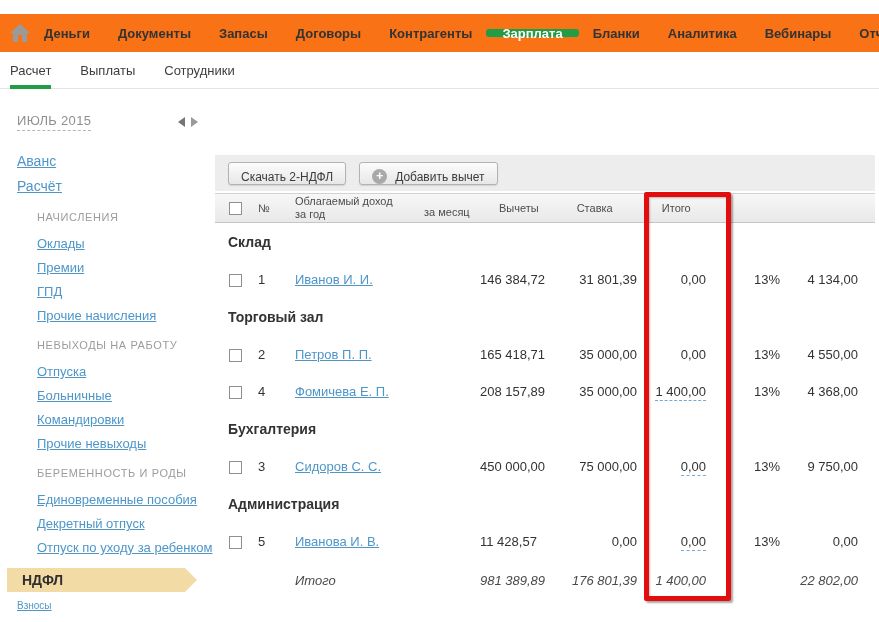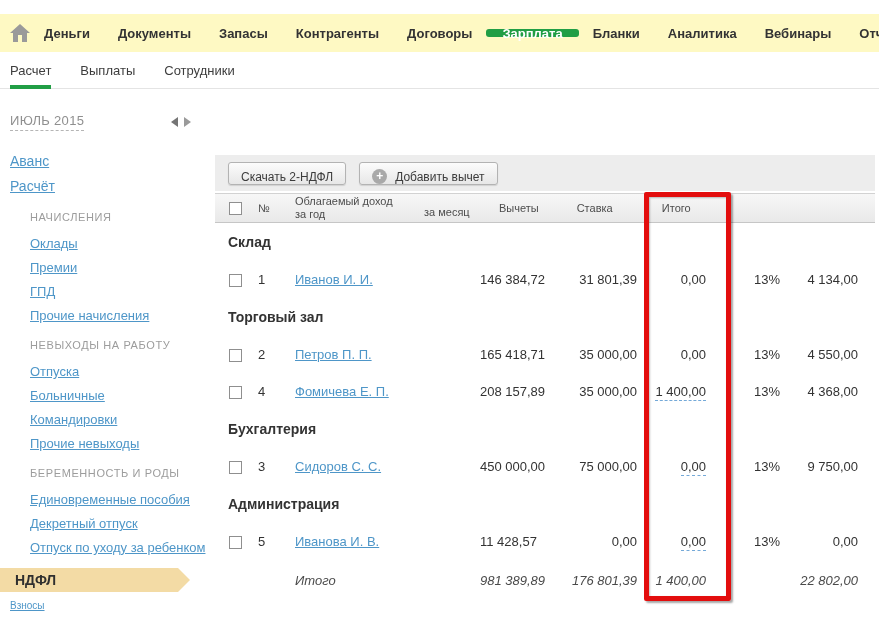--- a/index.html
+++ b/index.html
@@ -1,33 +1,33 @@
 <!DOCTYPE html>
 <html lang="ru"><head>
 <meta charset="utf-8">
 <style>
   * { margin:0; padding:0; box-sizing:border-box; }
   html,body { width:879px; height:622px; background:#fff; overflow:hidden;
     font-family:"Liberation Sans","DejaVu Sans",sans-serif; color:#333; font-size:13px; }
 
   
-  .topnav { margin-top:14px; height:38px; background:#fef9c3; display:flex; align-items:stretch; padding-left:10px; }
+  .topnav { margin-top:14px; height:38px; background:#f97316; display:flex; align-items:stretch; padding-left:10px; }
   .home { width:44px; display:flex; align-items:center; justify-content:center; cursor:pointer; }
   .nav-tab { display:flex; align-items:center; padding:0 14px; font-weight:bold; font-size:13px; color:#333; cursor:pointer; }
   .nav-tab.active { background:#219e45; color:#fff; border-radius:3px; margin:15px 0; padding:0 16px; }
 
   
   .subnav { height:37px; display:flex; align-items:center; gap:29px; padding-left:10px; border-bottom:1px solid #e4e4e4; }
   .subnav-item { position:relative; font-size:13px; color:#3d3d3d; cursor:pointer; height:100%; display:flex; align-items:center; }
   .subnav-item.active::after { content:""; position:absolute; left:0; right:0; bottom:-1px; height:4px; background:#219e45; }
 
   .page { position:relative; height:533px; }
 
   
-  .sidebar { position:absolute; left:0; top:0; width:215px; }
+  .sidebar { position:absolute; left:7px; top:0; width:215px; }
   .month-row { margin:24px 0 0 10px; display:flex; align-items:center; width:195px; }
   .month-label { font-size:13px; color:#8f8f8f; border-bottom:1px dashed #b5b5b5; padding-bottom:2px; cursor:pointer; letter-spacing:.3px; }
   .month-arrows { margin-left:auto; display:flex; align-items:center; gap:6px; padding-right:14px; }
   .arr { width:0; height:0; border-top:5px solid transparent; border-bottom:5px solid transparent; cursor:pointer; }
   .arr-left  { border-right:7px solid #757575; }
   .arr-right { border-left:7px solid #9a9a9a; }
 
   .side a { color:#4e96c8; text-decoration:underline; cursor:pointer;text-align:right; }
   .top-link { margin:0 0 8px 10px; font-size:14px; line-height:17px; }
   .top-link:first-of-type { margin-top:22px; }
@@ -82,22 +82,22 @@
 <div class="topnav">
   <div class="home">
     <svg width="20" height="18" viewBox="0 0 20 18">
       <path d="M10 0 L20 9 H17 V18 H12 V11 H8 V18 H3 V9 H0 Z" fill="#9a9a9a"></path>
     </svg>
   </div>
 
 <div class="nav-tab">Деньги</div>
     <div class="nav-tab">Документы</div>
     <div class="nav-tab">Запасы</div>
+    <div class="nav-tab">Договоры</div>
     <div class="nav-tab">Контрагенты</div>
-    <div class="nav-tab">Договоры</div>
     <div class="nav-tab active">Зарплата</div>
     <div class="nav-tab">Бланки</div>
     <div class="nav-tab">Аналитика</div>
     <div class="nav-tab">Вебинары</div>
     <div class="nav-tab">Отчеты</div>
   </div>
 
 <div class="subnav">
     <div class="subnav-item active">Расчет</div>
     <div class="subnav-item">Выплаты</div>

